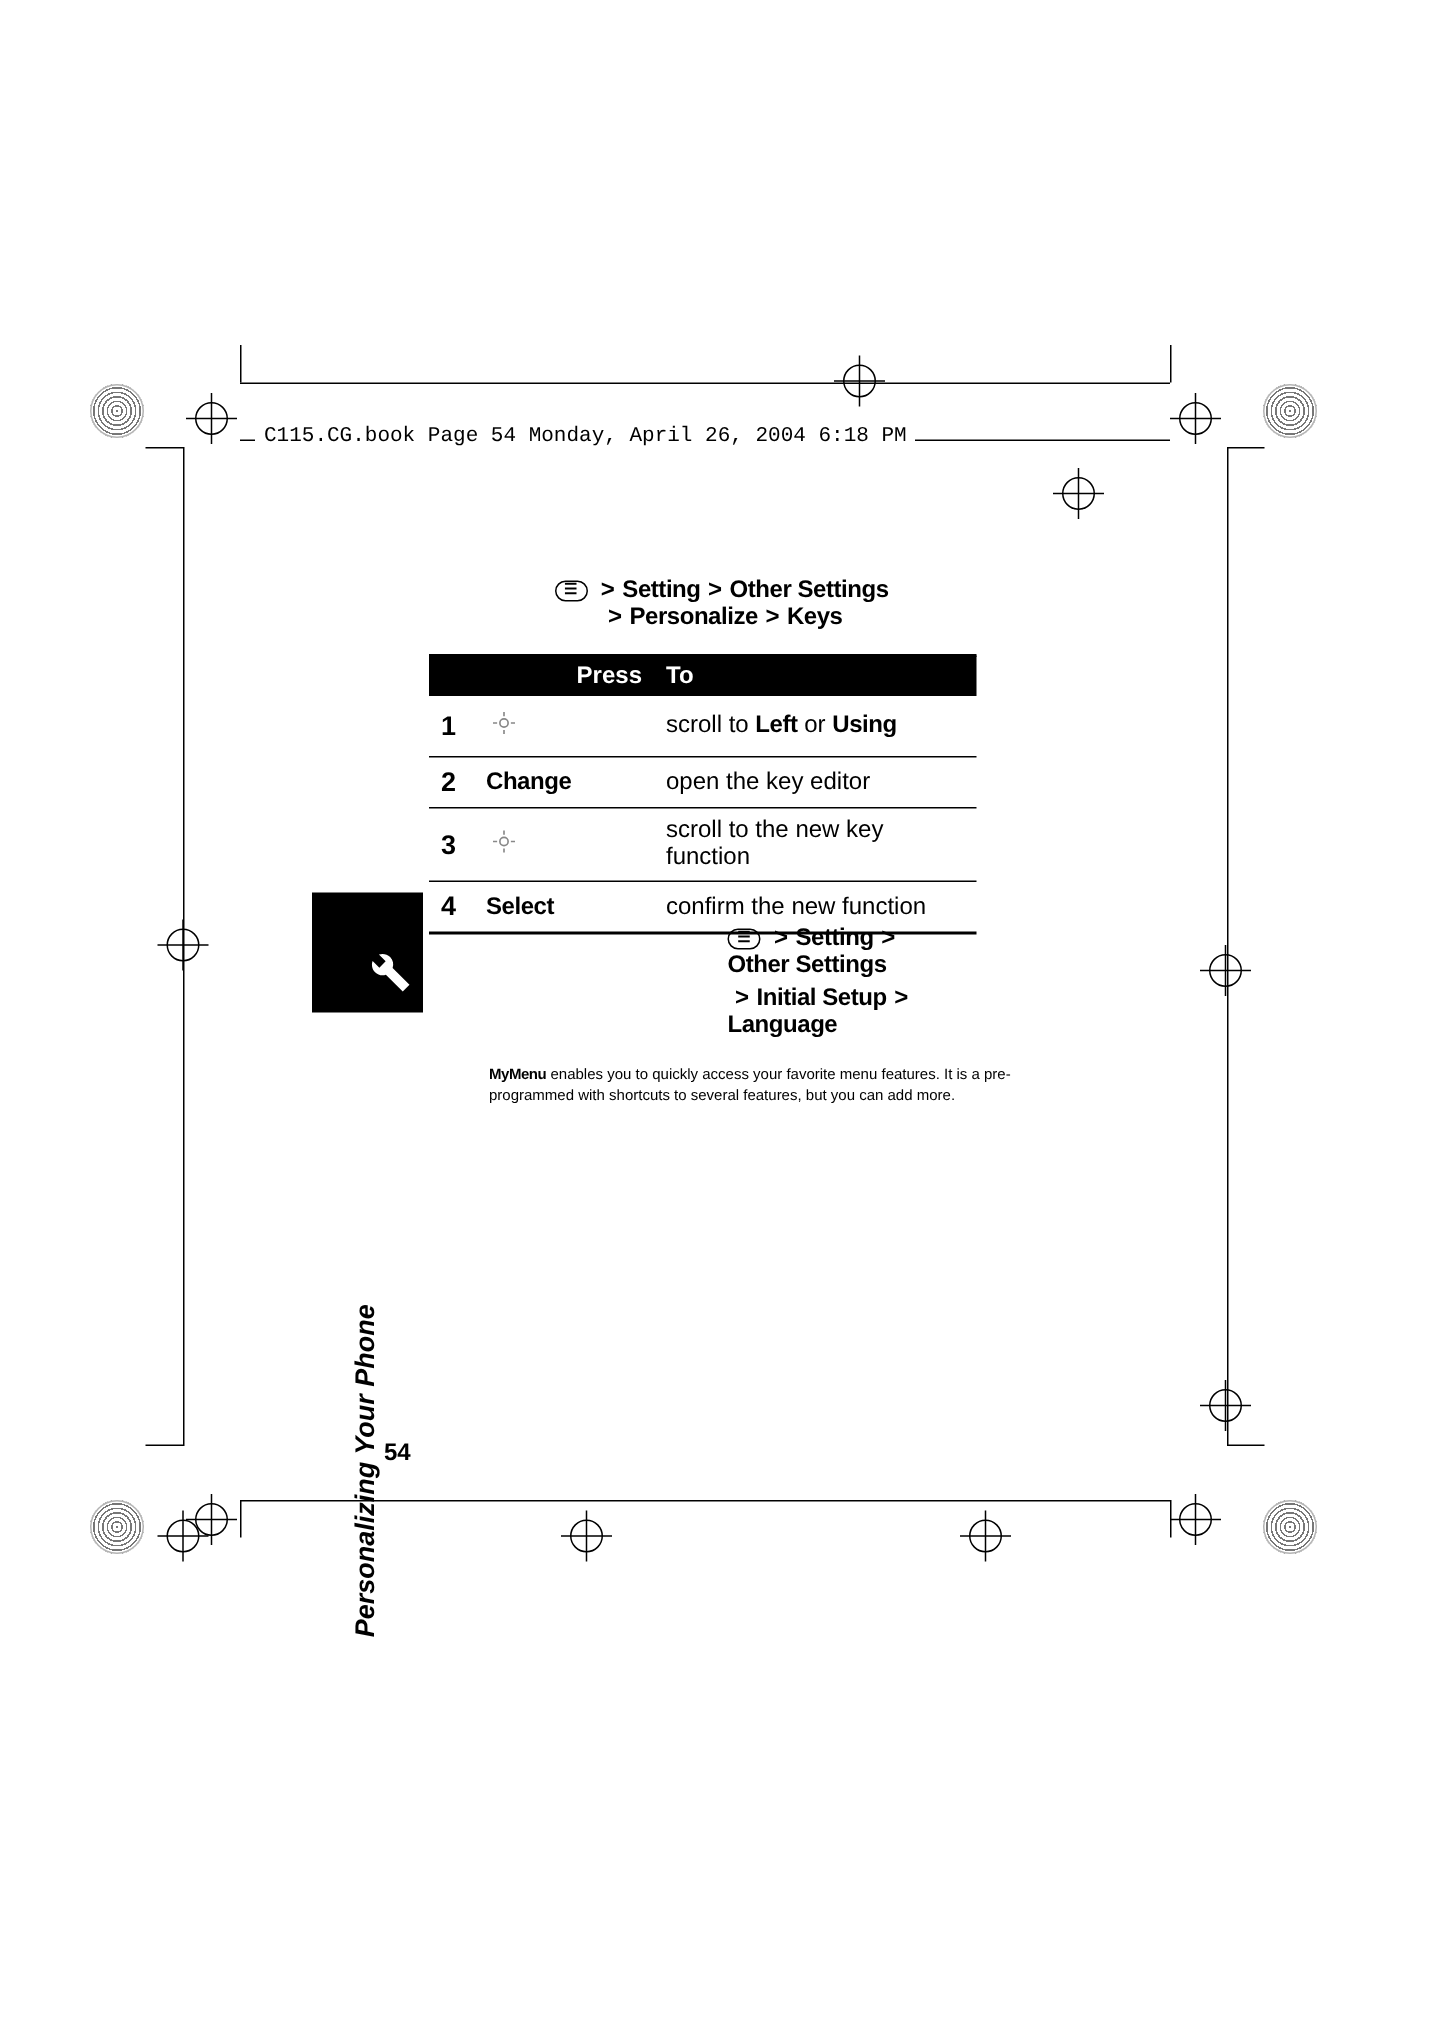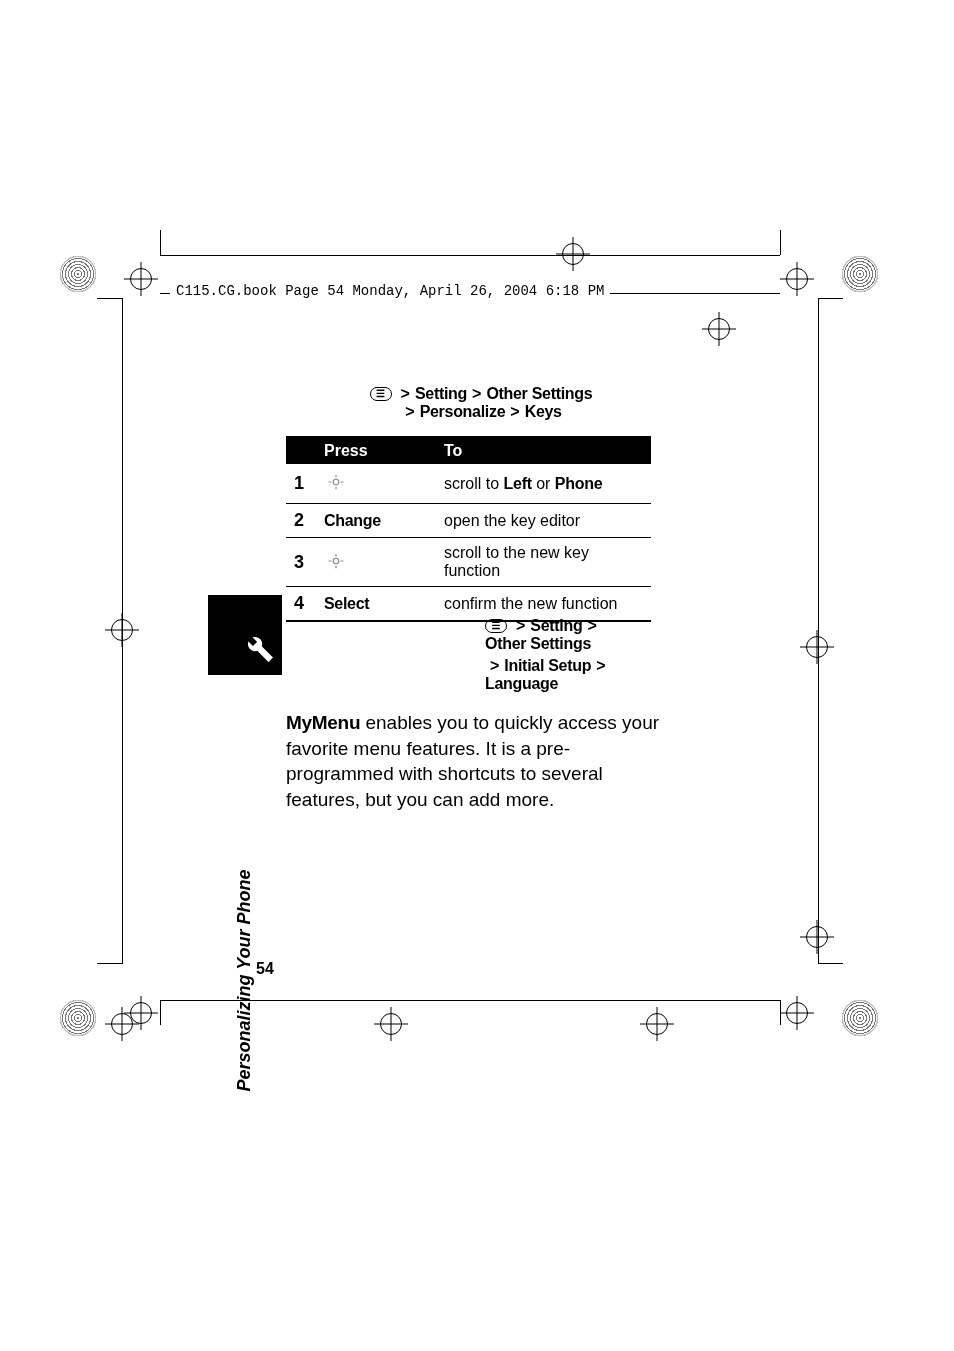--- a/index.html
+++ b/index.html
@@ -141,21 +141,21 @@
     border-bottom: 2px solid #000;
   }
   .tbl th {
     background: #000;
     color: #fff;
     text-align: left;
     font-size: 16px;
     padding: 4px 8px;
   }
   .tbl th.num { width: 30px; }
-  .tbl th.press { width: 120px; }
+  .tbl th.press { width: 120px; text-align: right; }
   .tbl td {
     border-bottom: 1px solid #000;
     padding: 6px 8px;
     font-size: 16px;
     vertical-align: middle;
   }
   .tbl tr:last-child td { border-bottom: none; }
   .tbl td.num { font-weight: bold; font-size: 18px; }
   .tbl td.press { font-weight: 900; font-family: Arial; letter-spacing: -0.3px; }
   .nav-icon {
@@ -163,23 +163,24 @@
     width: 24px;
     height: 24px;
     align-items: center;
     justify-content: center;
   }
   .bold-inline { font-weight: 900; font-family: Arial; letter-spacing: -0.3px; }
 
   .to-cell .inline { font-size: 16px; }
 
   .paragraph {
-    font-size: 19px;
+    font-size: 10px;
     line-height: 1.35;
     margin-top: 12px;
+    margin-left: 40px;
   }
 
   .h2 {
     font-size: 21px;
     font-weight: bold;
     font-style: italic;
     margin-top: 18px;
   }
 
   .page-num {
@@ -304,21 +305,21 @@
         <td class="num">1</td>
         <td class="press">
           <span class="nav-icon">
             <svg width="22" height="22" viewBox="0 0 24 24" stroke="#888" fill="none" stroke-width="1.2">
                 <circle cx="12" cy="12" r="3"></circle>
                 <path d="M12 4v3M12 17v3M4 12h3M17 12h3"></path>
               </svg>
           </span>
         </td>
         <td class="to-cell">
-          <span class="inline">scroll to </span><span class="bold-inline">Left</span><span class="inline"> or </span><span class="bold-inline">Phone</span>
+          <span class="inline">scroll to </span><span class="bold-inline">Left</span><span class="inline"> or </span><span class="bold-inline">Using</span>
         </td>
       </tr>
       <tr>
         <td class="num">2</td>
         <td class="press">Change</td>
         <td class="to-cell"><span class="inline">open the key editor</span></td>
       </tr>
       <tr>
         <td class="num">3</td>
         <td class="press">

